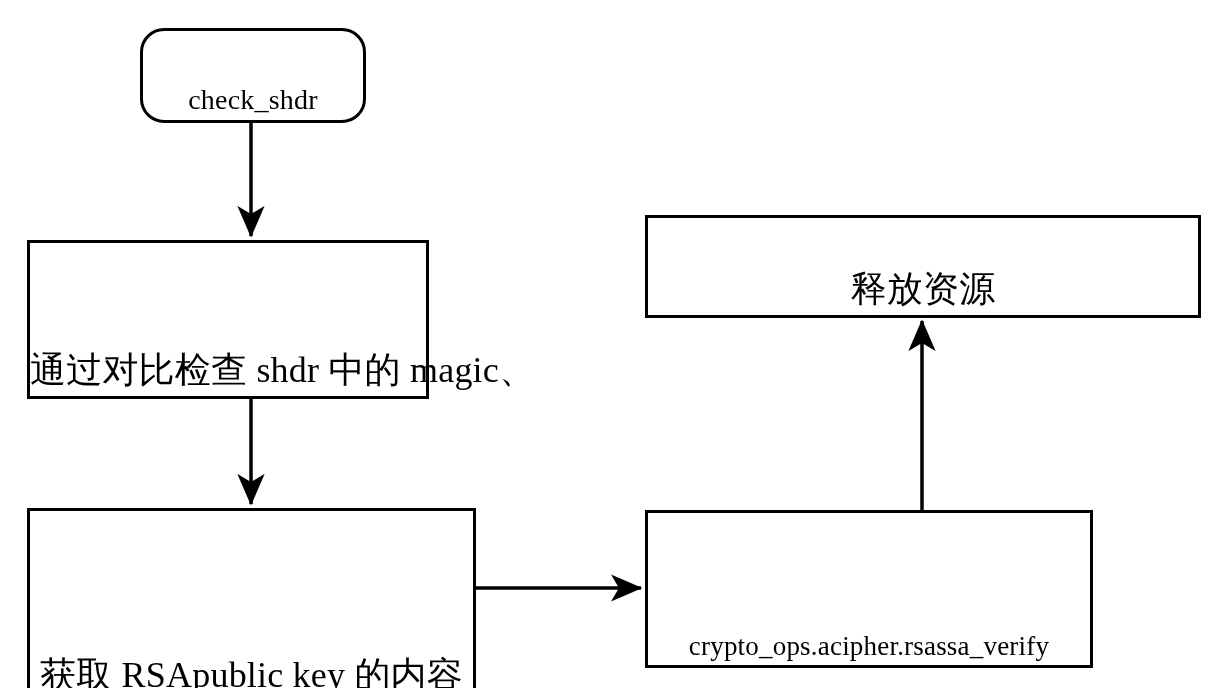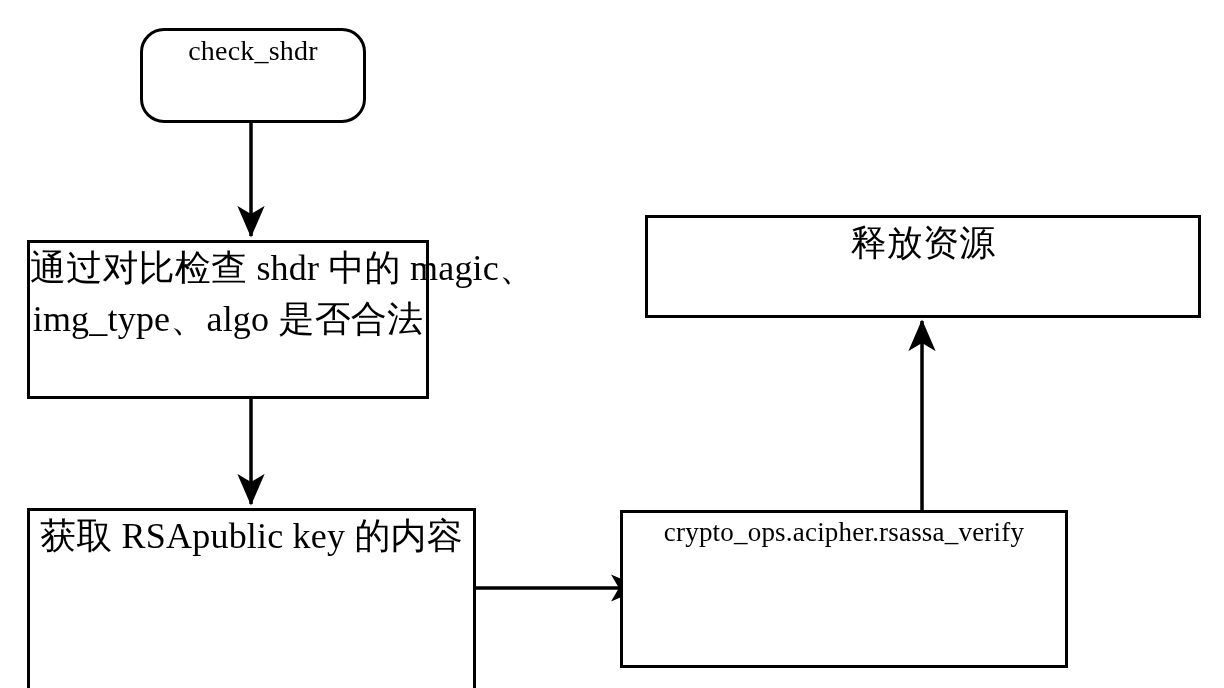--- a/index.html
+++ b/index.html
@@ -14,21 +14,21 @@
     background: #ffffff;
     overflow: hidden;
     font-family: "Liberation Serif", "DejaVu Serif", serif;
   }
   .node {
     position: absolute;
     box-sizing: border-box;
     border: 3px solid #000000;
     background: #ffffff;
     display: flex;
-    align-items: flex-start;
+    align-items: flex-end;
     justify-content: center;
     text-align: center;
     color: #000000;
   }
   .node-start {
     border-radius: 24px;
   }
   .node-text {
     display: block;
     width: 100%;
@@ -84,31 +84,30 @@
 
   <div class="node node-start" style="left:140px; top:28px; width:226px; height:95px;">
     <span class="node-text fs-start">
       <span class="ln">check_shdr</span>
     </span>
   </div>
 
   <div class="node" style="left:27px; top:240px; width:402px; height:159px;">
     <span class="node-text fs-box">
       <span class="ln">通过对比检查 shdr 中的 magic、</span>
-      <span class="ln">img_type、algo 是否合法</span>
     </span>
   </div>
 
   <div class="node" style="left:27px; top:508px; width:449px; height:196px;">
     <span class="node-text fs-box">
       <span class="ln">获取 RSApublic key 的内容</span>
     </span>
   </div>
 
-  <div class="node" style="left:620px; top:510px; width:448px; height:158px;">
+  <div class="node" style="left:645px; top:510px; width:448px; height:158px;">
     <span class="node-text fs-small">
       <span class="ln">crypto_ops.acipher.rsassa_verify</span>
     </span>
   </div>
 
   <div class="node" style="left:645px; top:215px; width:556px; height:103px;">
     <span class="node-text fs-box">
       <span class="ln">释放资源</span>
     </span>
   </div>

